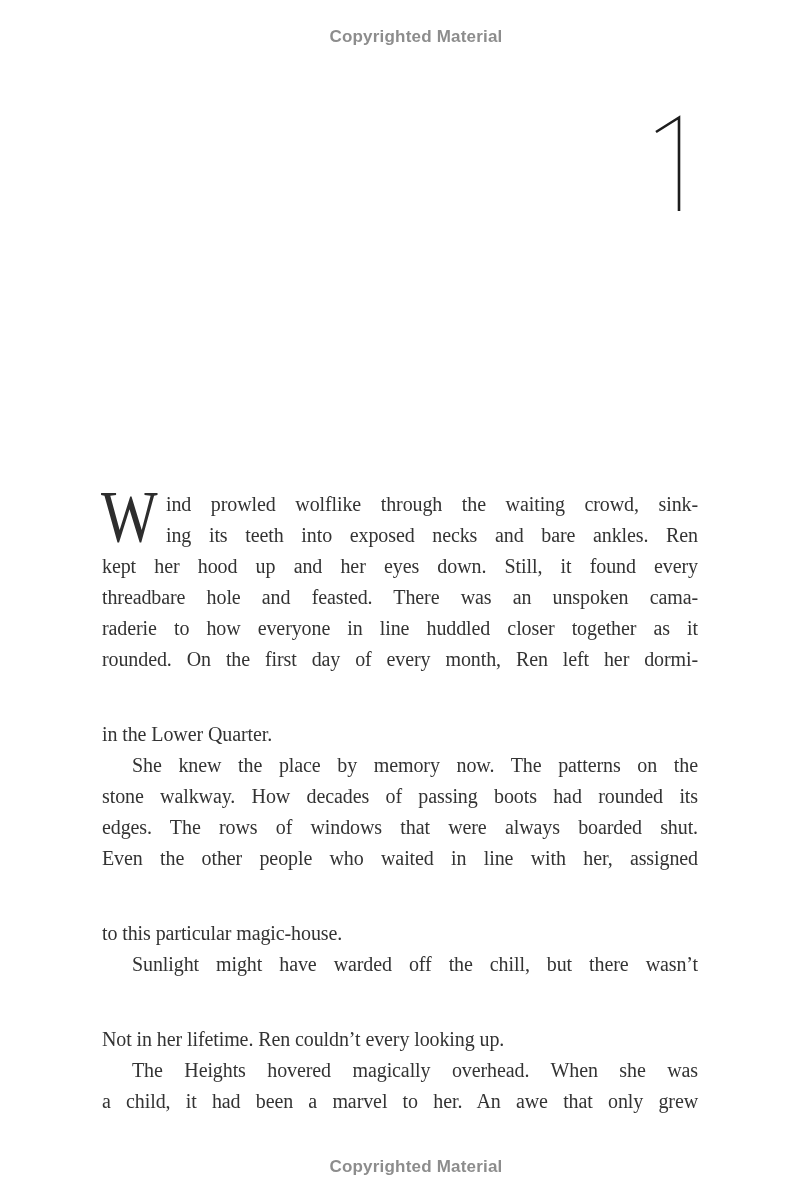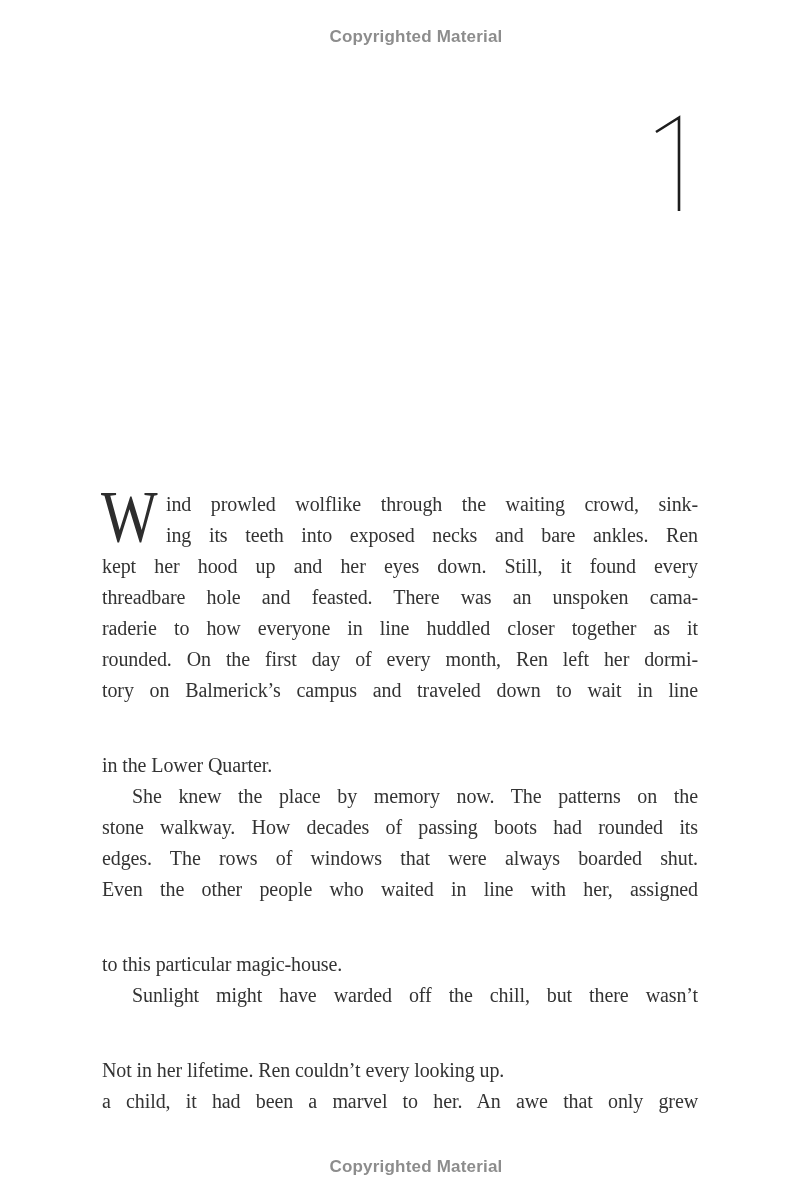--- a/index.html
+++ b/index.html
@@ -75,34 +75,34 @@
 
   <div class="body-text">
       <div class="paragraph">
         <span class="dropcap">W</span>
         <div class="line dc-indent">ind prowled wolflike through the waiting crowd, sink-</div>
         <div class="line dc-indent">ing its teeth into exposed necks and bare ankles. Ren</div>
         <div class="line">kept her hood up and her eyes down. Still, it found every</div>
         <div class="line">threadbare hole and feasted. There was an unspoken cama-</div>
         <div class="line">raderie to how everyone in line huddled closer together as it</div>
         <div class="line">rounded. On the first day of every month, Ren left her dormi-</div>
-        <div class="line">tory on Balmerick’s campus and traveled down to wait in line</div>
         <div class="line last">in the Lower Quarter.</div>
       </div>
       <div class="paragraph">
         <div class="line indent">She knew the place by memory now. The patterns on the</div>
         <div class="line">stone walkway. How decades of passing boots had rounded its</div>
         <div class="line">edges. The rows of windows that were always boarded shut.</div>
         <div class="line">Even the other people who waited in line with her, assigned</div>
         <div class="line last">to this particular magic-house.</div>
       </div>
       <div class="paragraph">
         <div class="line indent">Sunlight might have warded off the chill, but there wasn’t</div>
         <div class="line last">Not in her lifetime. Ren couldn’t every looking up.</div>
       </div>
       <div class="paragraph">
+        <div class="line indent">The Heights hovered magically overhead. When she was</div>
         <div class="line">a child, it had been a marvel to her. An awe that only grew</div>
       </div>
     </div>
 
   <div class="copyright bottom">Copyrighted Material</div>
 
 </div>
 
 </body></html>

